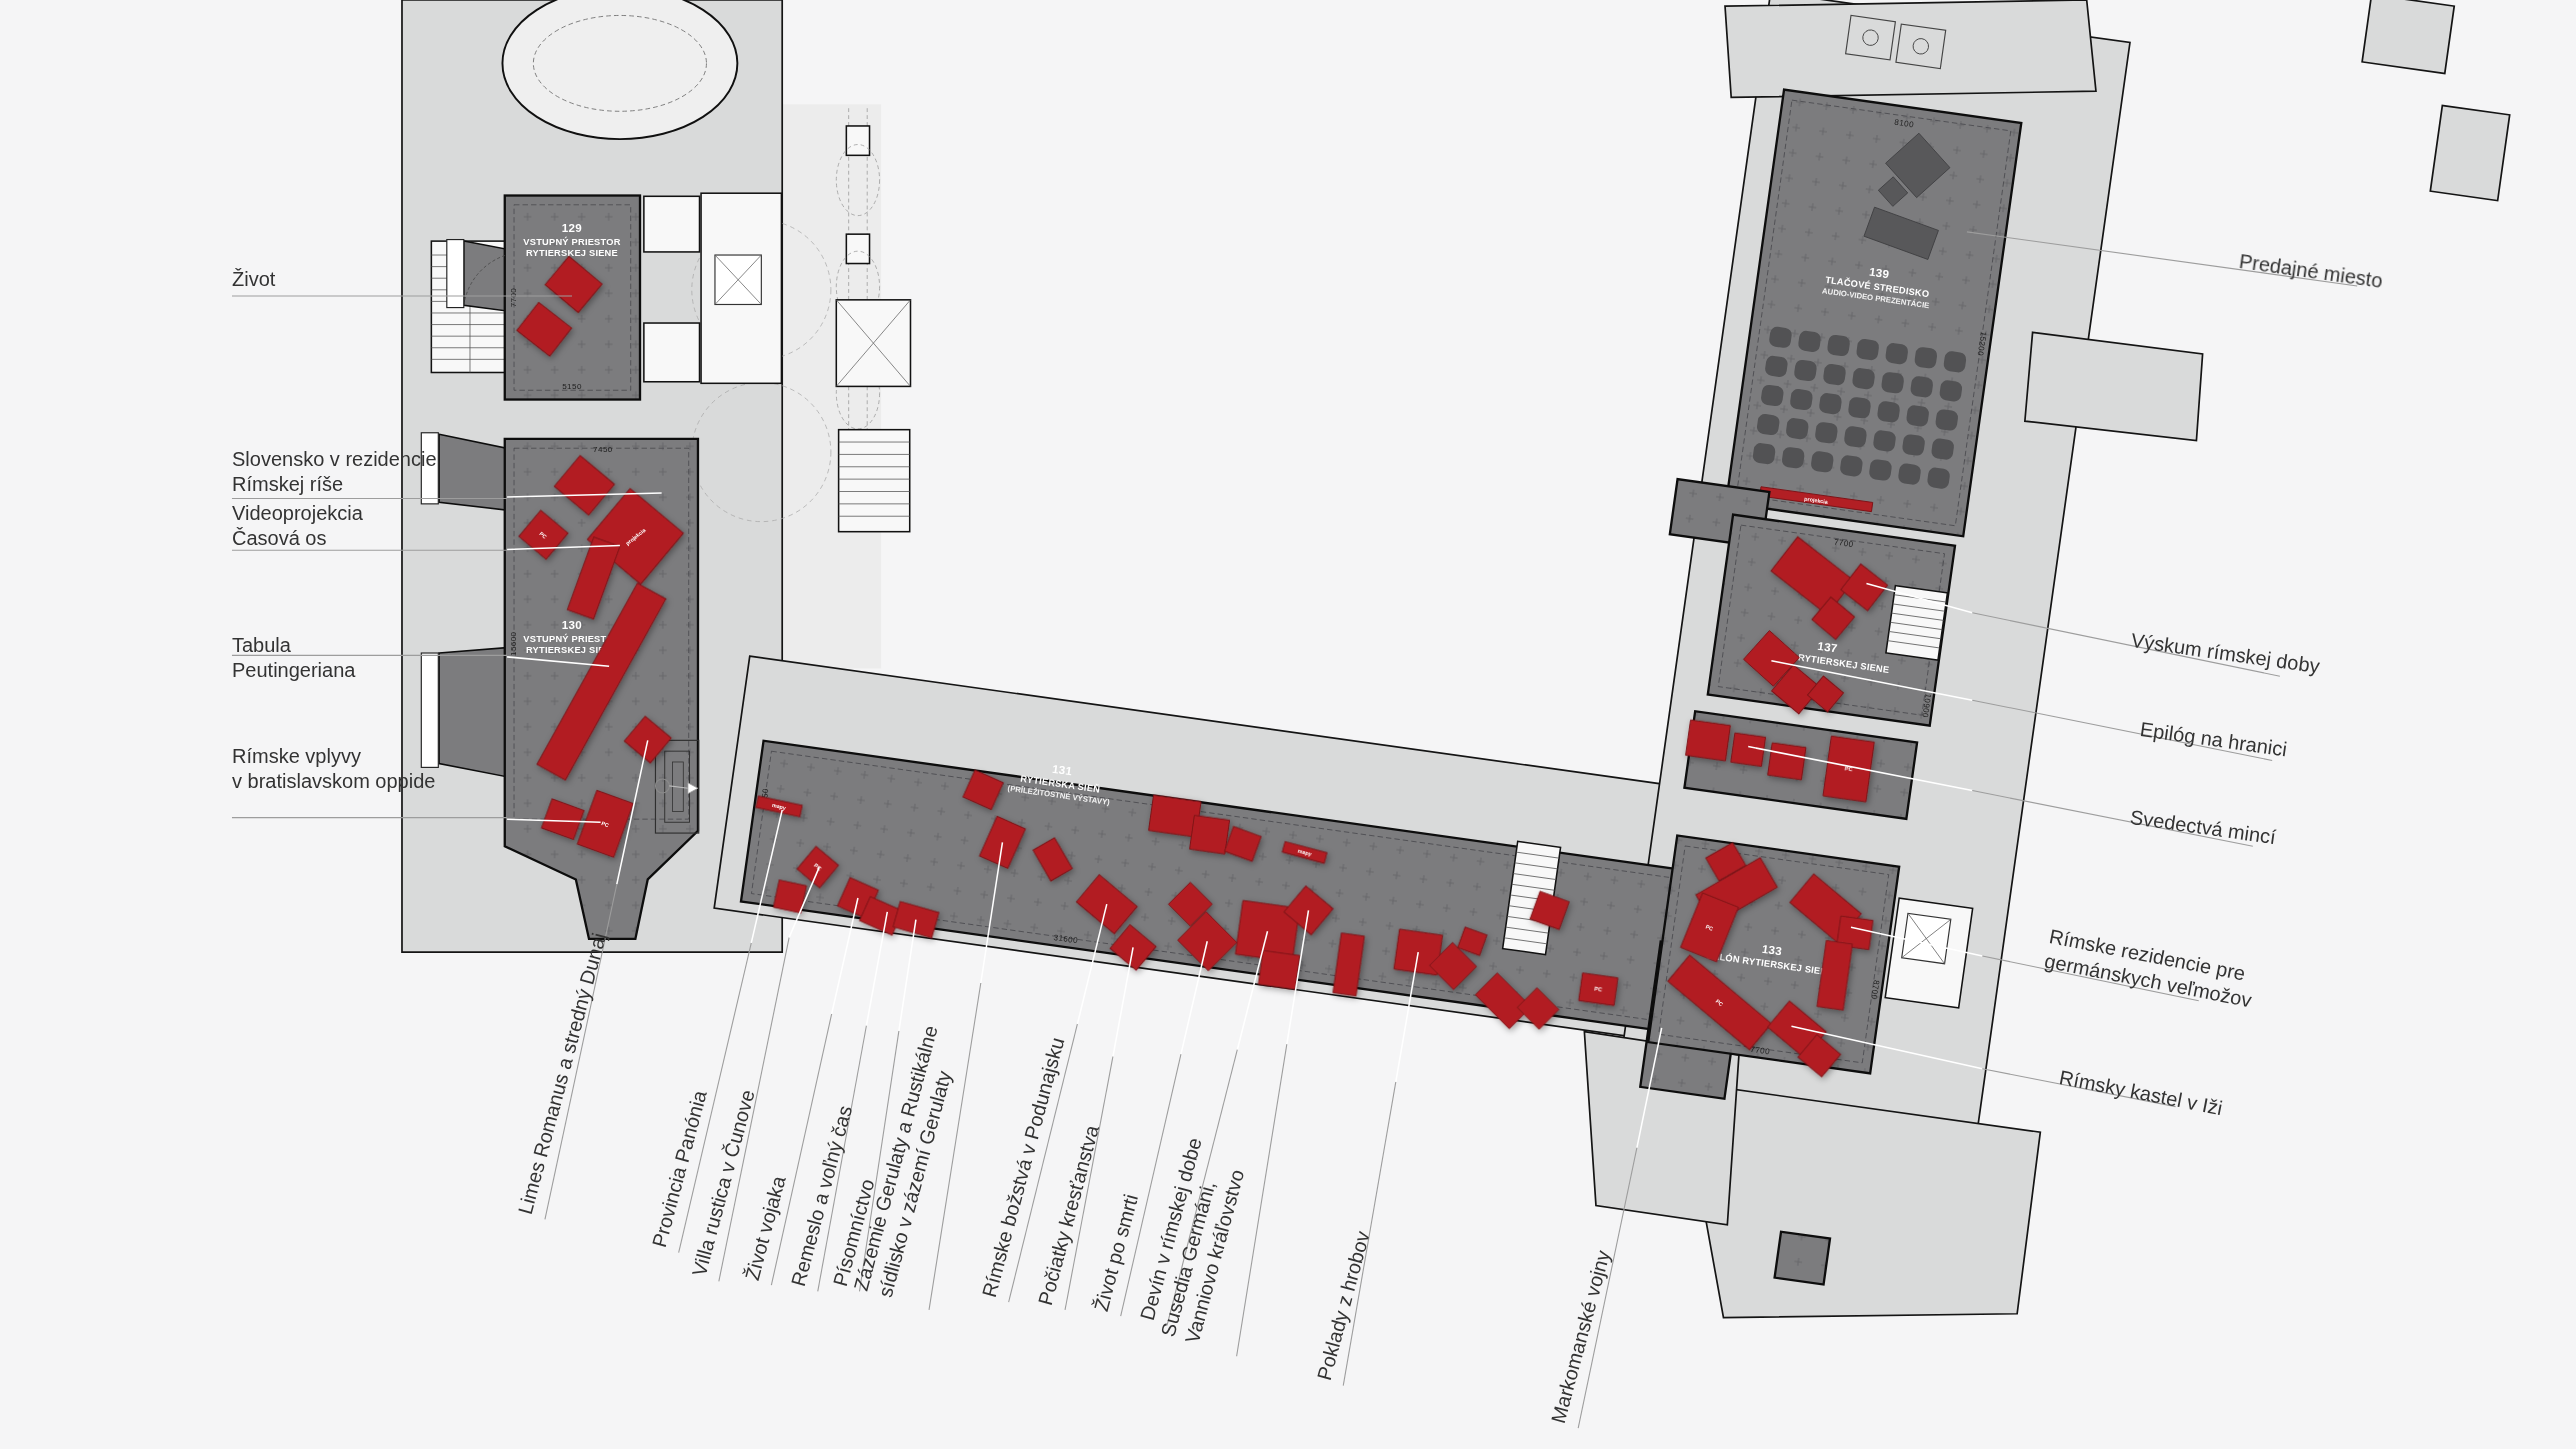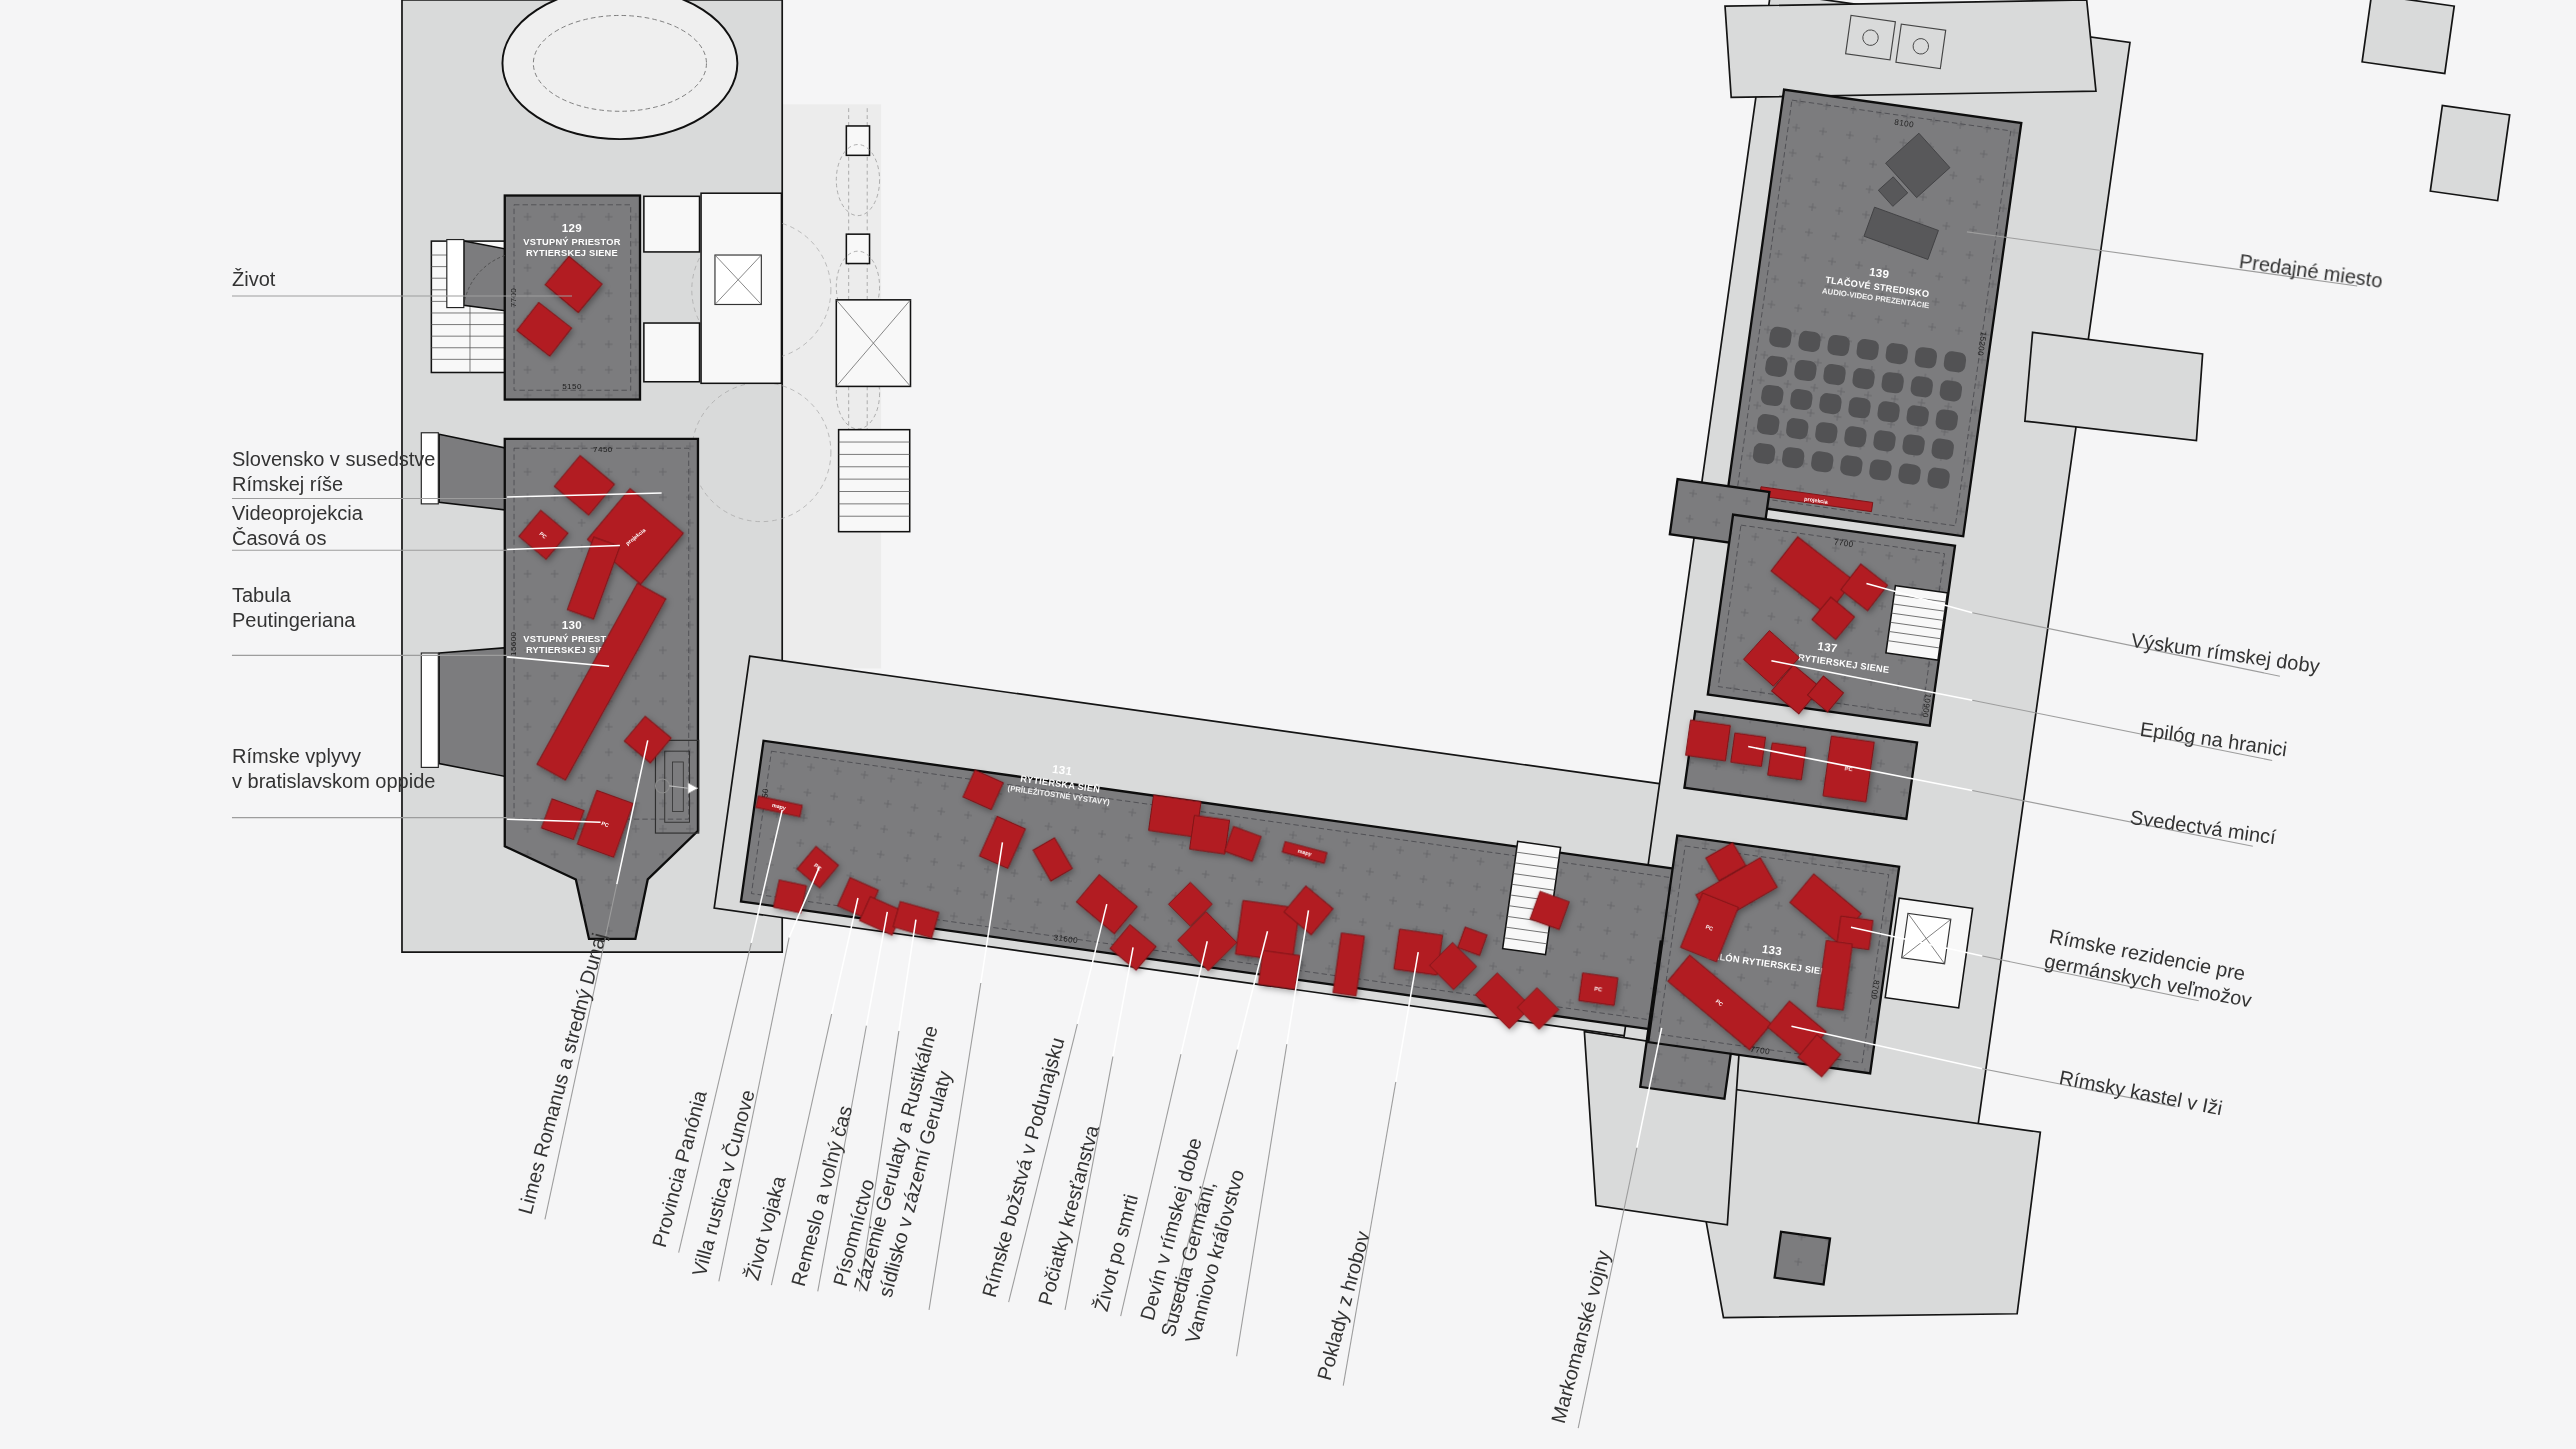--- a/index.html
+++ b/index.html
@@ -371,25 +371,25 @@
     <line class="lg" x1="1600" y1="1755" x2="1665" y2="1351"></line>
         <line class="lw" x1="1665" y1="1351" x2="1693" y2="1178"></line>
     <line class="lg" x1="1738" y1="1793" x2="1806" y2="1400"></line>
         <line class="lw" x1="1806" y1="1400" x2="1835" y2="1232"></line>
     <line class="lg" x1="2042" y1="1848" x2="2118" y2="1485"></line>
         <line class="lw" x1="2118" y1="1485" x2="2150" y2="1330"></line>
   </g>
 </svg>
 
 <div class="lbl" style="left:232px;top:267px">Život</div>
-<div class="lbl" style="left:232px;top:447px">Slovensko v susedstve
+<div class="lbl" style="left:232px;top:447px">Slovensko v rezidencie
 Rímskej ríše</div>
 <div class="lbl" style="left:232px;top:501px">Videoprojekcia
 Časová os</div>
-<div class="lbl" style="left:232px;top:583px">Tabula
+<div class="lbl" style="left:232px;top:633px">Tabula
 Peutingeriana</div>
 <div class="lbl" style="left:232px;top:744px">Rímske vplyvy
 v bratislavskom oppide</div>
 
 <div class="lbl r8" style="left:2241px;top:249px">Predajné miesto</div>
 <div class="lbl r8" style="left:2133px;top:628px">Výskum rímskej doby</div>
 <div class="lbl r8" style="left:2142px;top:717px">Epilóg na hranici</div>
 <div class="lbl r8" style="left:2132px;top:805px">Svedectvá mincí</div>
 <div class="lbl r11" style="left:2052px;top:924px">Rímske rezidencie pre
 germánskych veľmožov</div>

